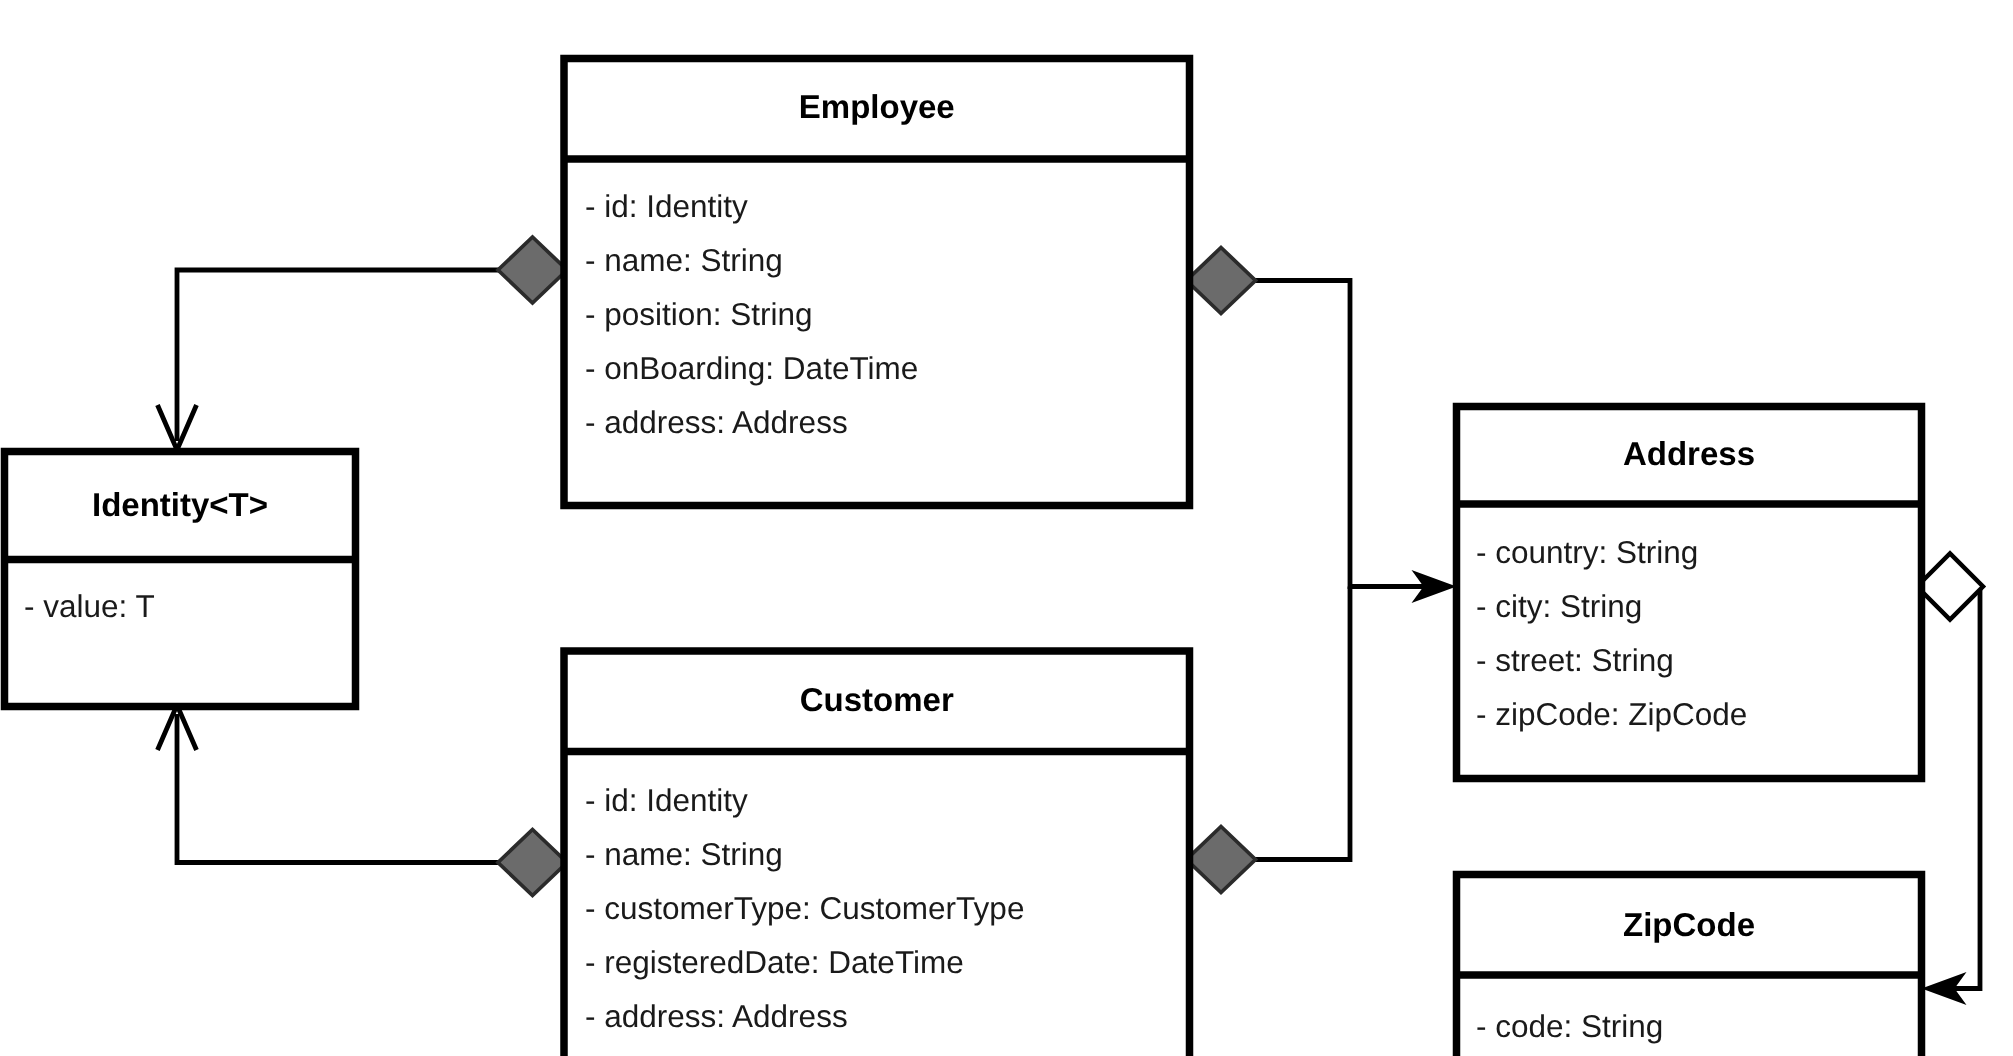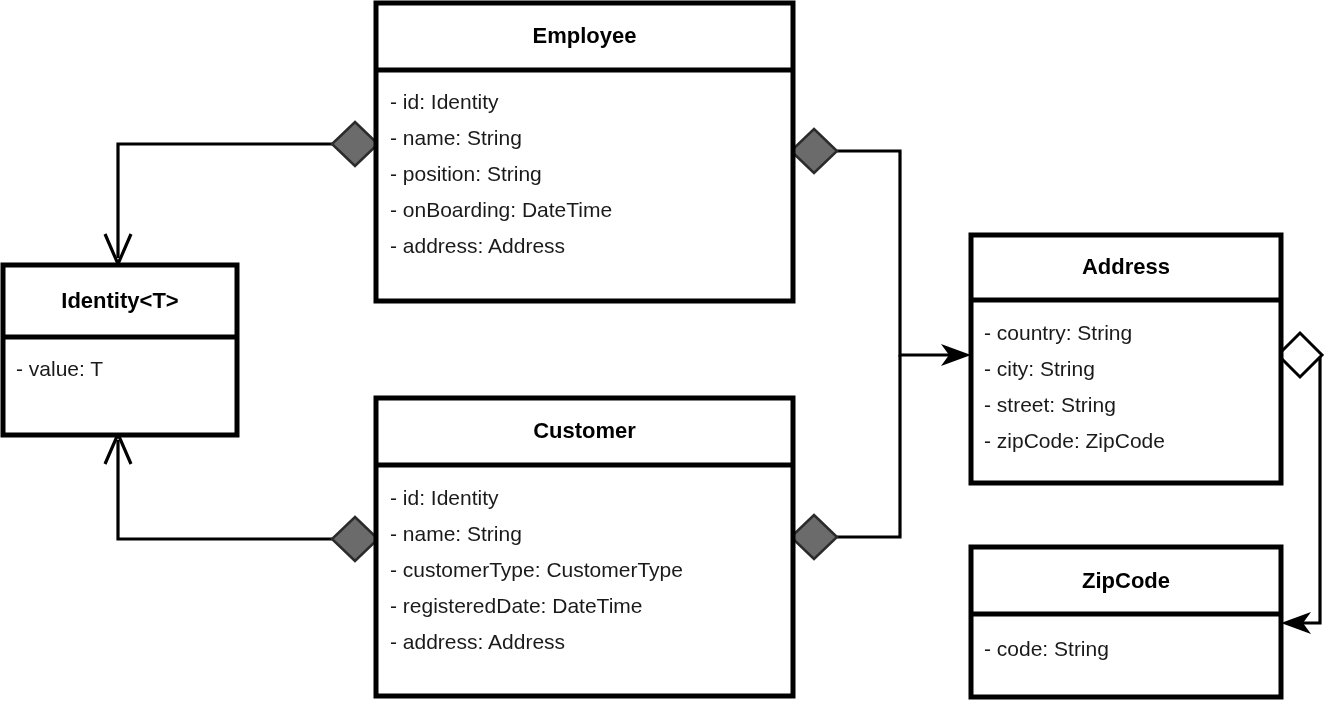--- a/index.html
+++ b/index.html
@@ -11,20 +11,21 @@
     width: 1342px;
     height: 704px;
     font-family: "Liberation Sans", sans-serif;
     overflow: hidden;
   }
   #diagram-root {
     position: relative;
     width: 1342px;
     height: 540px;
     background: #ffffff;
+    margin-top: 36px;
   }
   svg#uml-canvas {
     display: block;
     width: 1342px;
     height: 704px;
   }
   .class-box-rect {
     fill: #ffffff;
     stroke: #000000;
     stroke-width: 5;

